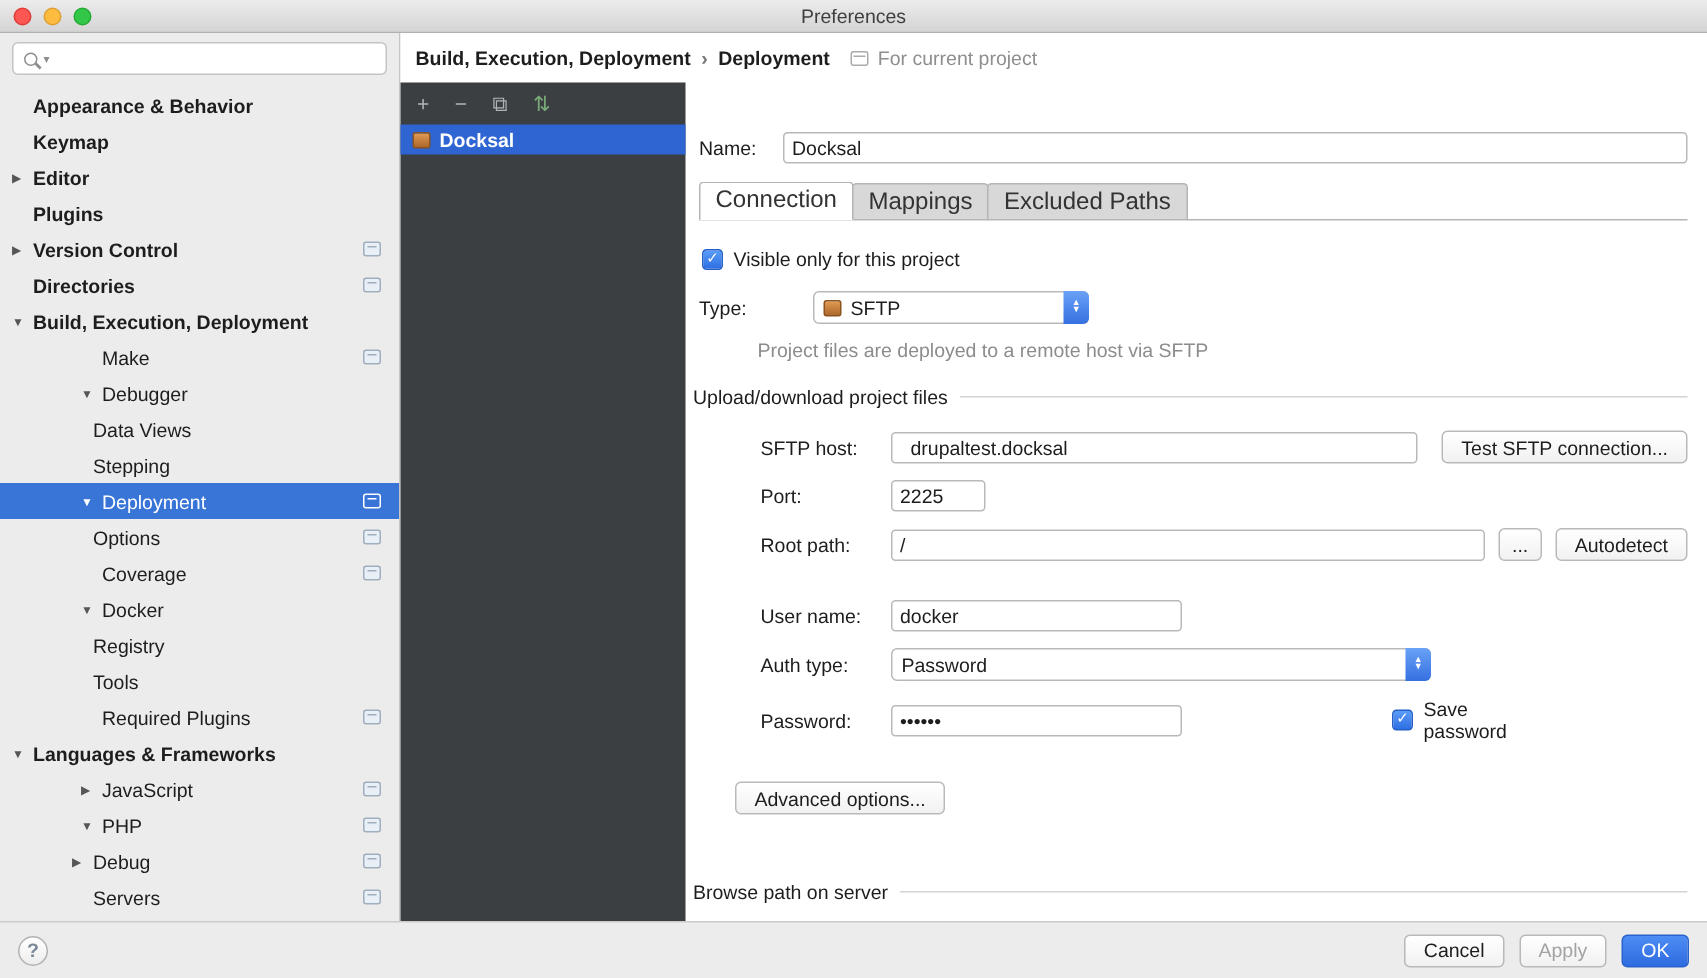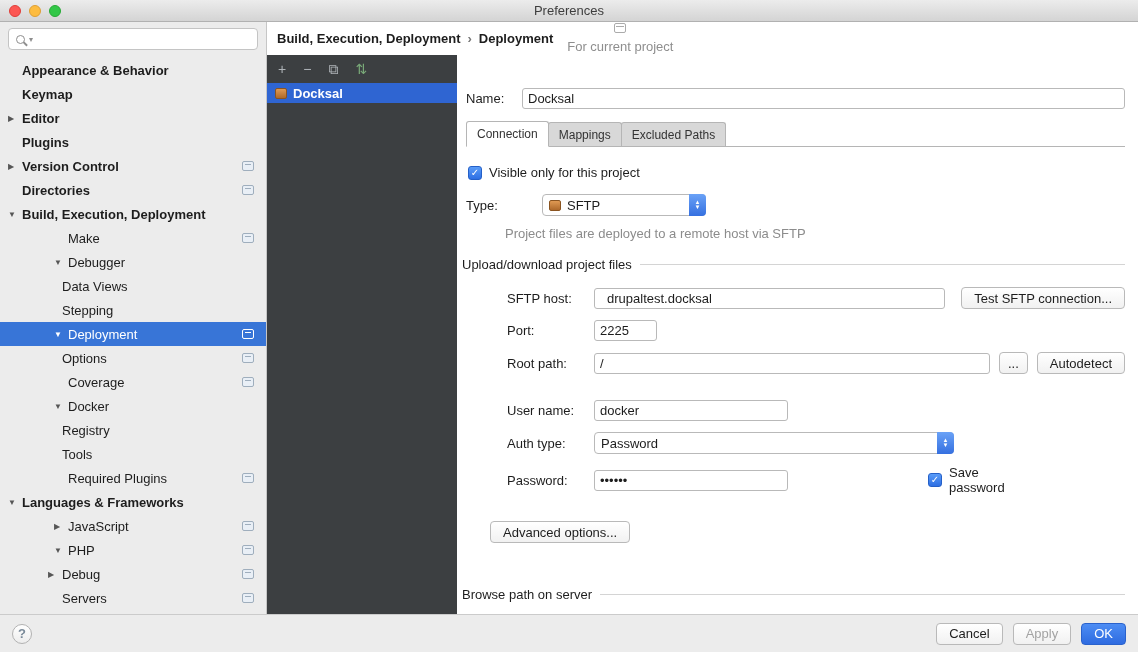--- a/index.html
+++ b/index.html
@@ -38,21 +38,21 @@
   .share-icon { margin-left:auto; margin-right:12px; width:12px; height:10px; border:1px solid #9FAEBD; border-radius:2px; background:#E9EFF6; position:relative; flex:0 0 12px; }
   .share-icon::after { content:""; position:absolute; left:2px; right:2px; top:2px; height:1px; background:#9FAEBD; }
   .trow.sel .share-icon { border-color:#fff; background:transparent; }
   .trow.sel .share-icon::after { background:#fff; }
 
   
   .content { flex:1; display:flex; flex-direction:column; min-width:0; background:#fff; }
   .crumbrow { flex:0 0 33px; display:flex; align-items:center; padding-left:10px; }
   .crumb { font-weight:bold; }
   .crumb-sep { margin:0 7px; color:#777; font-weight:bold; }
-  .ctx { margin-left:14px; display:flex; align-items:center; gap:6px; color:#8E8E8E;flex-direction:column; }
+  .ctx { margin-left:14px; display:flex; align-items:center; gap:6px; color:#8E8E8E; }
   .ctx-icon { width:12px; height:10px; border:1px solid #ABABAB; border-radius:2px; position:relative; }
   .ctx-icon::after { content:""; position:absolute; left:1px; right:1px; top:2px; height:1px; background:#ABABAB; }
 
   .body { flex:1; display:flex; min-height:0; }
 
   
   .server-panel { flex:0 0 190px; width:190px; background:#3C3F41; display:flex; flex-direction:column; }
   .sp-toolbar { height:28px; display:flex; align-items:center; padding-left:11px; gap:17px; }
   .sp-tool { color:#AFB4B8; font-size:14px; line-height:14px; cursor:default; }
   .sp-tool.green { color:#79A978; }
@@ -63,21 +63,21 @@
   
   .form-panel { flex:1; min-width:0; padding:11px 13px 0 9px; overflow:hidden; }
   .frow { display:flex; align-items:center; }
   label { cursor:default; }
   .tf { height:21px; border:1px solid #B9B9B9; border-radius:3px; padding:0 5px; font-size:13px; font-family:"Liberation Sans",sans-serif; color:#1d1d1d; background:#fff; }
   .name-row { margin-bottom:12px;margin-top:22px; }
   .name-row label { width:56px; flex:0 0 56px; }
   .name-row .tf { flex:1; }
 
   .tabs { display:flex; align-items:flex-end; border-bottom:1px solid #B5B5B5; height:26px; }
-  .tab { height:24px; padding:0 10px; display:flex; align-items:center; font-size:12px; border:1px solid #B5B5B5; border-bottom:none; background:#D8D8D8; color:#333; margin-right:-1px; border-radius:3px 3px 0 0; cursor:default; }
+  .tab { height:24px; padding:0 10px; display:flex; align-items:center; font-size:16px; border:1px solid #B5B5B5; border-bottom:none; background:#D8D8D8; color:#333; margin-right:-1px; border-radius:3px 3px 0 0; cursor:default; }
   .tab.active { background:#fff; height:26px; margin-bottom:-1px; border-bottom:1px solid #fff; }
 
   .tab-content { padding-top:16px; }
   .check-row { display:flex; align-items:center; gap:7px; cursor:default; }
   .cb { width:14px; height:14px; flex:0 0 14px; border-radius:3px; background:linear-gradient(#5A9CF8,#2E6FE3); border:1px solid #2560C8; color:#fff; font-size:10px; line-height:12px; text-align:center; }
   .visible-row { margin:2px 0 14px 2px; }
 
   .type-row { margin-bottom:10px; }
   .type-row label { width:76px; flex:0 0 76px; }
   .select { height:22px; border:1px solid #B9B9B9; border-radius:4px; display:flex; align-items:center; gap:6px; padding-left:6px; background:#fff; cursor:default; }
@@ -282,21 +282,21 @@
 
           <div class="tab-content">
 
             <label class="check-row visible-row">
               <span class="cb">✓</span>
               <span>Visible only for this project</span>
             </label>
 
             <div class="frow type-row">
               <label>Type:</label>
-              <div class="select" style="width:164px">
+              <div class="select" style="width:184px">
                 <span class="sftp-ic"></span>
                 <span>SFTP</span>
                 <span class="stepper">
                   <span>▲</span>
                   <span>▼</span>
                 </span>
               </div>
             </div>
 
             <div class="hint">Project files are deployed to a remote host via SFTP</div>

